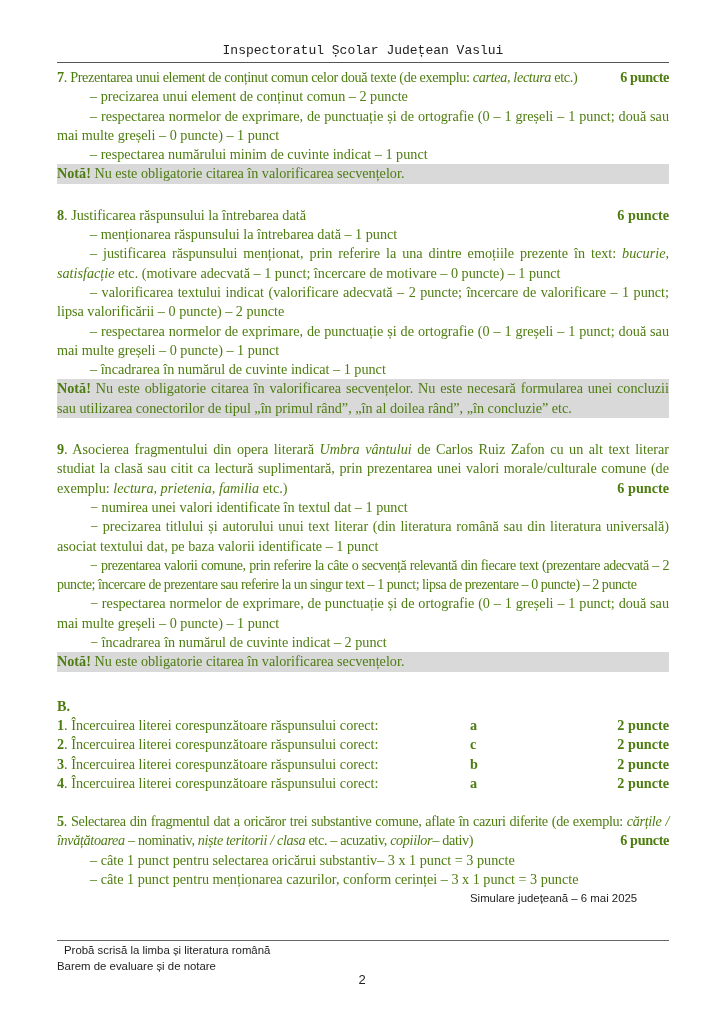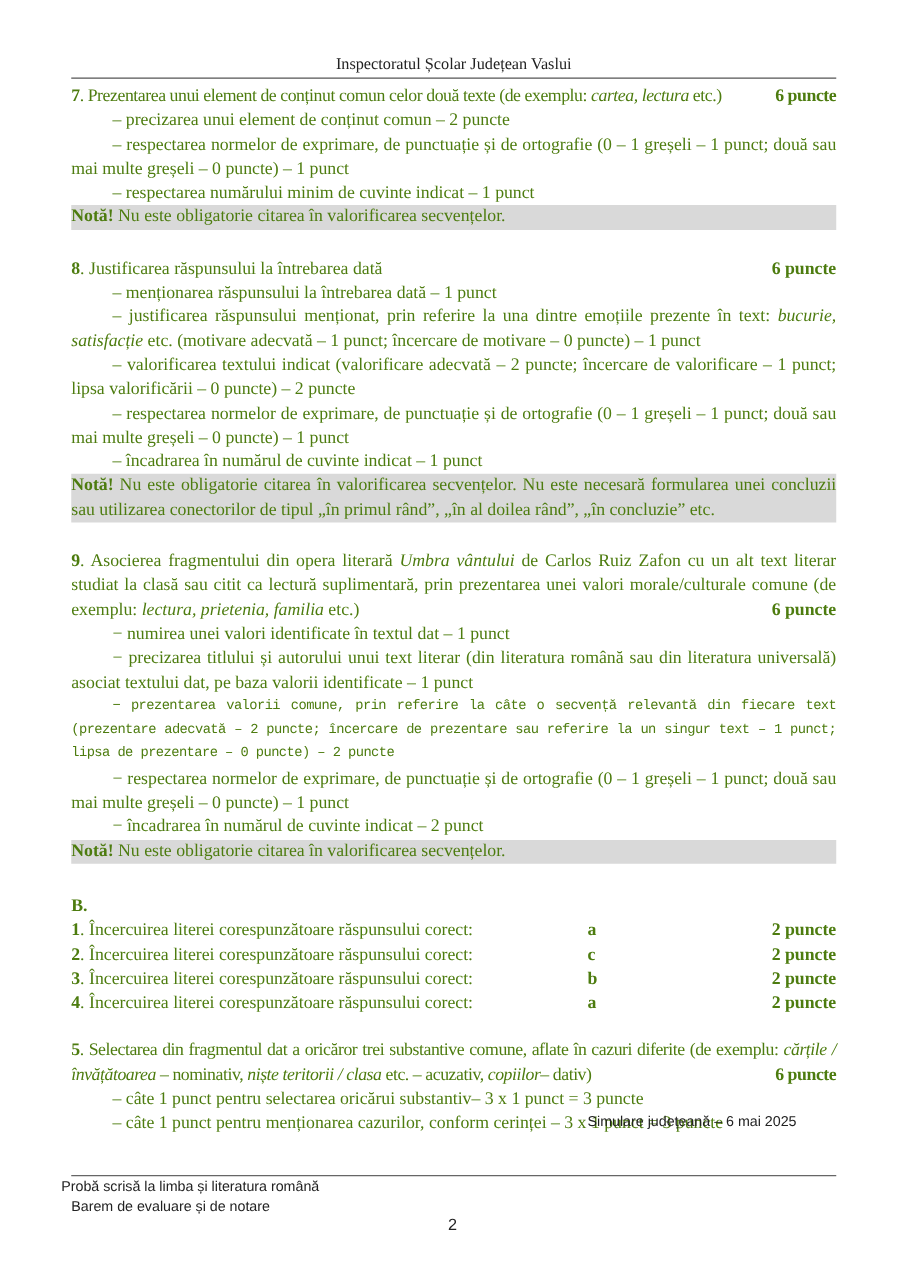--- a/index.html
+++ b/index.html
@@ -1,33 +1,33 @@
 <!DOCTYPE html>
 <html><head>
   <meta charset="utf-8">
   <style>
     html, body { margin: 0; padding: 0; background: #ffffff; }
     body { width: 724px; height: 1024px; position: relative; overflow: hidden; color: #111; }
     .page { position: absolute; left: 0; top: 0; width: 724px; height: 1024px; }
     .header { position: absolute; left: 57px; top: 43px; width: 612px; text-align: center;
-      font-family: Liberation Serif, serif; font-size: 13px; color: #222; }
+      font-family: Liberation Mono, monospace; font-size: 13px; color: #222; }
     .header-rule { position: absolute; left: 57px; top: 62px; width: 612px; height: 0; border-top: 1.3px solid #555; }
     .content { position: absolute; left: 57px; top: 66px; width: 612px;
       font-family: "Liberation Serif", serif; font-size: 14.2px; line-height: 19.3px; color: #4d7c0f; }
     .line { position: relative; white-space: nowrap; }
     .ind { padding-left: 33px; }
     .just { text-align: justify; text-align-last: left; white-space: normal; }
     .just-ind { text-indent: 33px; text-align: justify; white-space: normal; }
     .right { position: absolute; right: 0; top: 0; font-weight: bold; }
     .b { font-weight: bold; }
     .i { font-style: italic; }
     .note { background: #d9d9d9; white-space: normal; text-align: justify; }
     .gap { height: 19px; }
     .condensed { letter-spacing: -0.35px; }
-    .small { font-size: 11px; letter-spacing: -0.45px; font-family: Liberation Mono, monospace; }
+    .small { font-size: 14px; letter-spacing: -0.45px; }
     .ans { position: absolute; left: 413px; top: 0; font-weight: bold; }
     .footer-rule { position: absolute; left: 57px; top: 940px; width: 612px; border-top: 1.2px solid #666; }
     .footer { font-family: "Liberation Sans", sans-serif; font-size: 11.4px; color: #222; position: absolute; }
     .pagenum { position: absolute; left: 0; width: 724px; top: 972px; text-align: center;
       font-family: "Liberation Sans", sans-serif; font-size: 13px; color: #222; }
   </style>
 </head>
 <body>
 
 <div class="page">
@@ -103,17 +103,17 @@
 
       <div>
         <div class="just condensed" style="position:relative"><span class="b">5</span><span>. Selectarea din fragmentul dat a oricăror trei substantive comune, aflate în cazuri diferite (de exemplu: </span><span class="i">cărțile / învățătoarea</span><span> – nominativ, </span><span class="i">niște teritorii / clasa</span><span> etc. – acuzativ, </span><span class="i">copiilor</span><span>– dativ)</span><span class="right" style="top:auto;bottom:0">6 puncte</span></div>
         <div class="line ind">– câte 1 punct pentru selectarea oricărui substantiv– 3 x 1 punct = 3 puncte</div>
         <div class="line ind">– câte 1 punct pentru menționarea cazurilor, conform cerinței – 3 x 1 punct = 3 puncte</div>
       </div>
     </div>
   </div>
 
   <div class="footer-rule"></div>
-  <div class="footer" style="left:49px;top:944px">Probă scrisă la limba și literatura română</div>
+  <div class="footer" style="left:64px;top:944px">Probă scrisă la limba și literatura română</div>
   <div class="footer" style="left:57px;top:960px">Barem de evaluare și de notare</div>
   <div class="footer" style="left:470px;top:892px">Simulare județeană – 6 mai 2025</div>
   <div class="pagenum">2</div>
 </div>
 
 </body></html>

